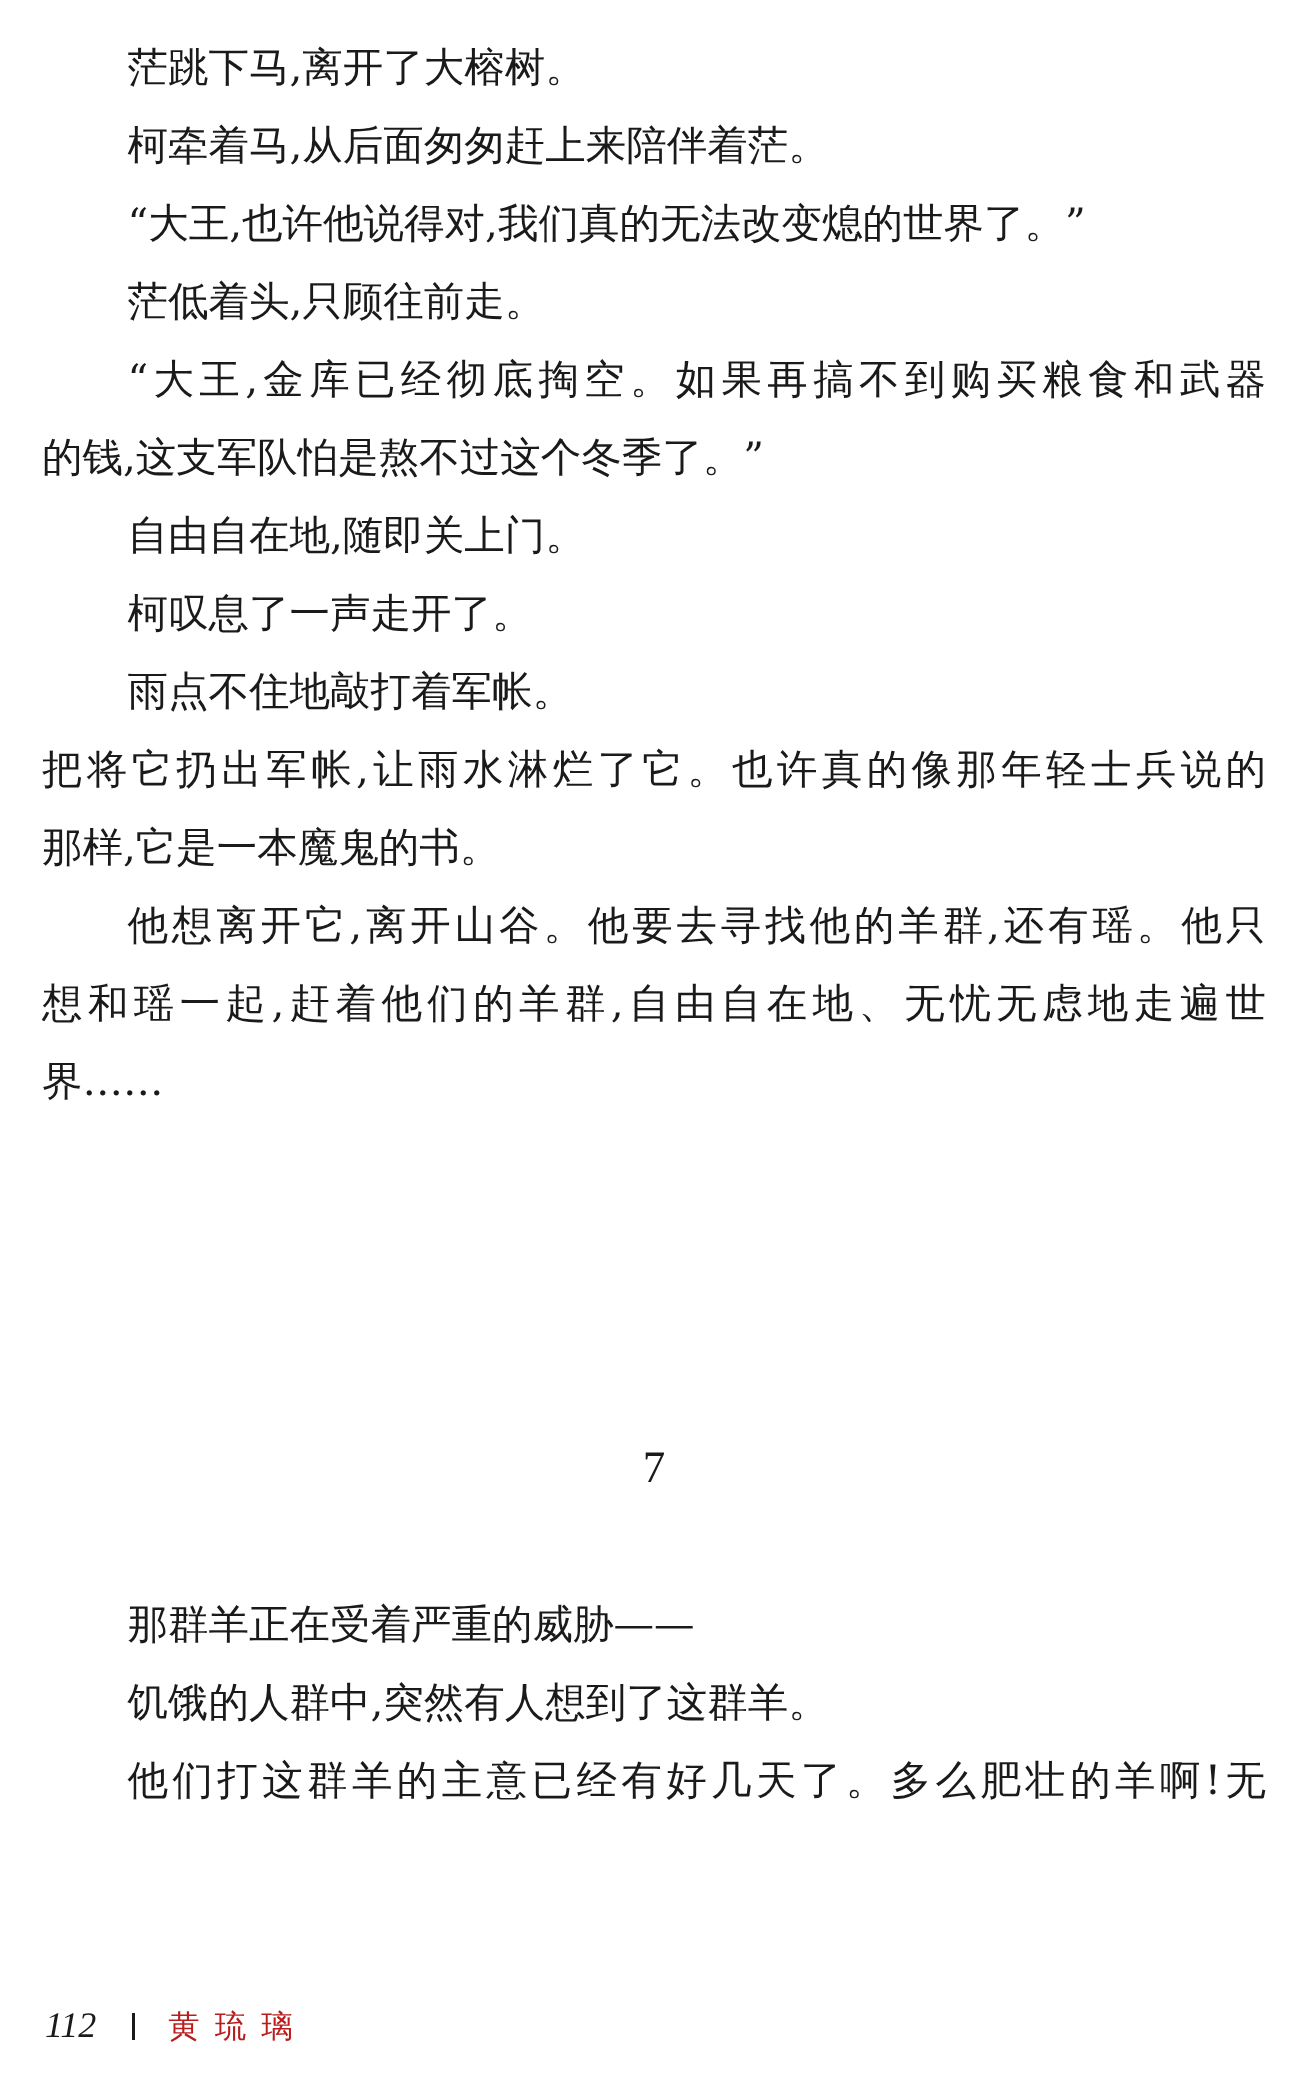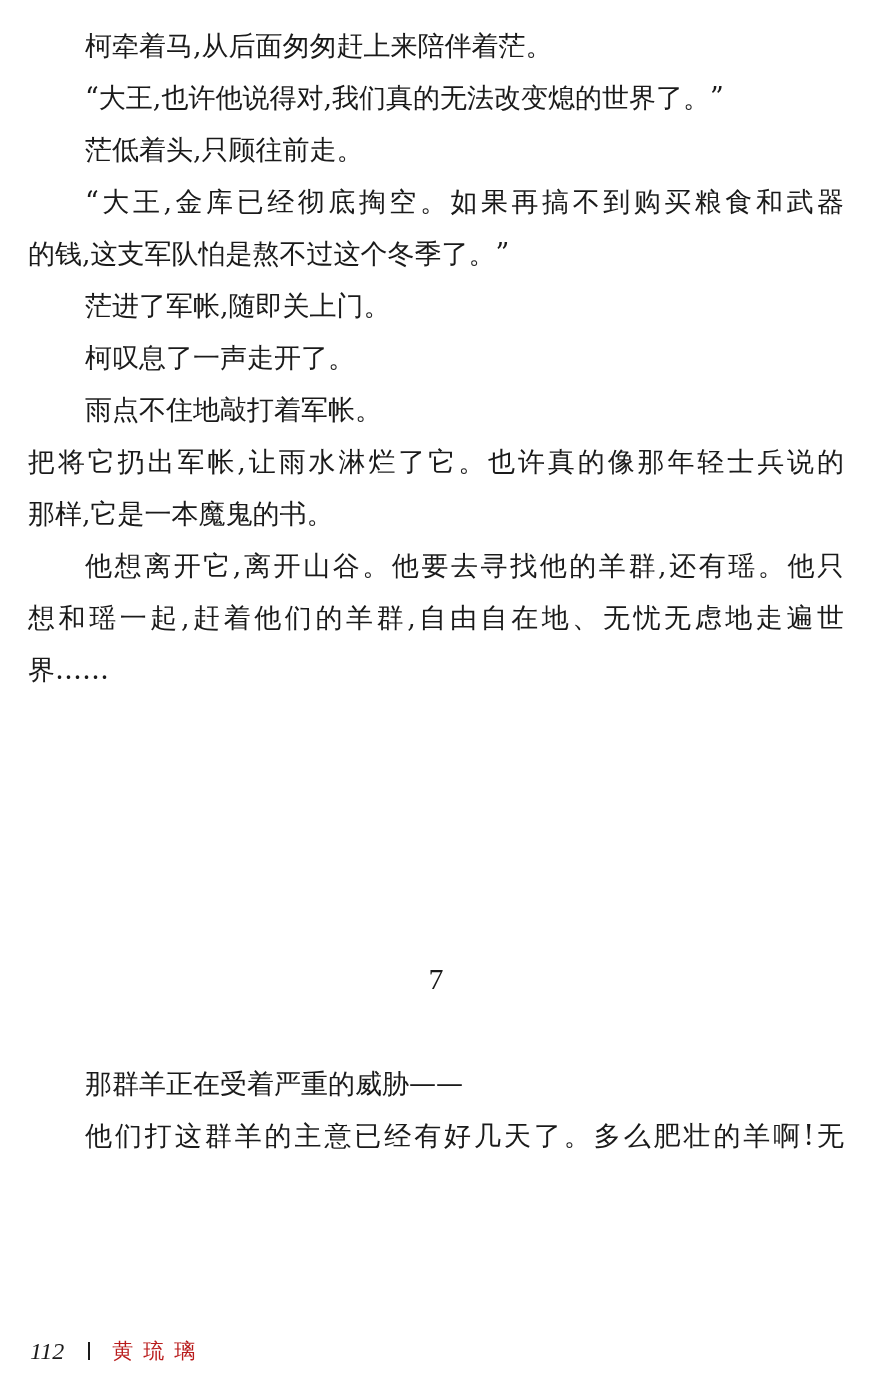--- a/index.html
+++ b/index.html
@@ -78,48 +78,50 @@
       font-size: 21px;
       letter-spacing: 10px;
       color: #b91c1c;
     }
   </style>
 </head>
 <body>
 
 <div class="page-body">
 
+  <div class="line indent last">茫跳下马,离开了大榕树。</div>
 
   <div class="line indent last">柯牵着马,从后面匆匆赶上来陪伴着茫。</div>
 
   <div class="line indent last">“大王,也许他说得对,我们真的无法改变熄的世界了。”</div>
 
   <div class="line indent last">茫低着头,只顾往前走。</div>
 
   <div class="line indent">“大王,金库已经彻底掏空。如果再搞不到购买粮食和武器</div>
   <div class="line last">的钱,这支军队怕是熬不过这个冬季了。”</div>
 
-  <div class="line indent last">茫进了军帐,随即关上门。</div>
+  <div class="line indent last">自由自在地,随即关上门。</div>
 
   <div class="line indent last">柯叹息了一声走开了。</div>
 
   <div class="line indent last">雨点不住地敲打着军帐。</div>
 
   <div class="line">把将它扔出军帐,让雨水淋烂了它。也许真的像那年轻士兵说的</div>
   <div class="line last">那样,它是一本魔鬼的书。</div>
 
   <div class="line indent">他想离开它,离开山谷。他要去寻找他的羊群,还有瑶。他只</div>
   <div class="line">想和瑶一起,赶着他们的羊群,自由自在地、无忧无虑地走遍世</div>
   <div class="line last">界……</div>
 </div>
 
 <div class="chapter-number">7</div>
 
 <div class="chapter-body">
   <div class="line indent last">那群羊正在受着严重的威胁——</div>
+  <div class="line indent last">饥饿的人群中,突然有人想到了这群羊。</div>
   <div class="line indent">他们打这群羊的主意已经有好几天了。多么肥壮的羊啊!无</div>
 </div>
 
 <div class="footer">
   <span class="page-num">112</span>
   <span class="footer-sep"></span>
   <span class="author">黄琉璃</span>
 </div>
 
 </body></html>

